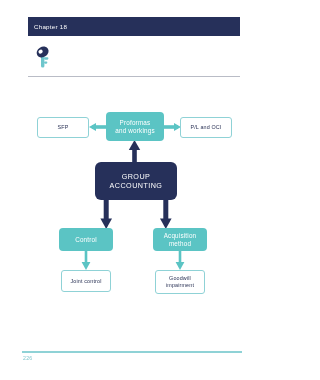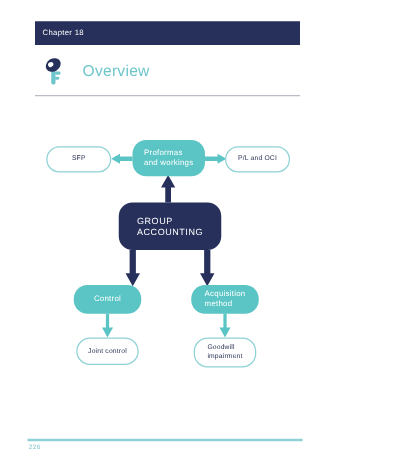--- a/index.html
+++ b/index.html
@@ -83,24 +83,23 @@
     width: 268px;
     height: 380px;
     pointer-events: none;
   }
   #diagram .node {
     position: absolute;
     box-sizing: border-box;
     display: flex;
     align-items: center;
     justify-content: center;
-    text-align: left;
+    text-align: center;
     pointer-events: auto;
     line-height: 1.25;
-    border-radius: 11px;
   }
   .node.outline {
     background: #ffffff;
     border: 0.8px solid #8fd2d6;
     border-radius: 3px;
     color: #2b3356;
     font-size: 5.4px;
     letter-spacing: 0.15px;
   }
   .node.teal {
@@ -172,21 +171,20 @@
         <rect x="11.0" y="8.5" width="3.4" height="15.0" rx="1.5" fill="#6ec6cc"></rect>
         <rect x="14.0" y="13.2" width="4.4" height="2.5" rx="1.1" fill="#6ec6cc"></rect>
         <rect x="14.0" y="17.4" width="3.4" height="2.3" rx="1.1" fill="#6ec6cc"></rect>
 
         <g transform="rotate(-32 12.6 8.0)">
           <ellipse cx="12.6" cy="8.0" rx="6.3" ry="5.1" fill="#26305a"></ellipse>
           <ellipse cx="11.1" cy="6.6" rx="2.2" ry="1.9" fill="#ffffff"></ellipse>
         </g>
       </svg>
     </span>
-    <span id="overview-title">Overview</span>
   </div>
   <div id="title-rule"></div>
 
   <svg id="connectors" viewBox="0 0 268 380">
 
     <g>
       <rect x="92" y="125.2" width="14" height="3.6" fill="#5bc4c4"></rect>
       <polygon points="89,127 96,123 96,131" fill="#5bc4c4"></polygon>
     </g>
 

